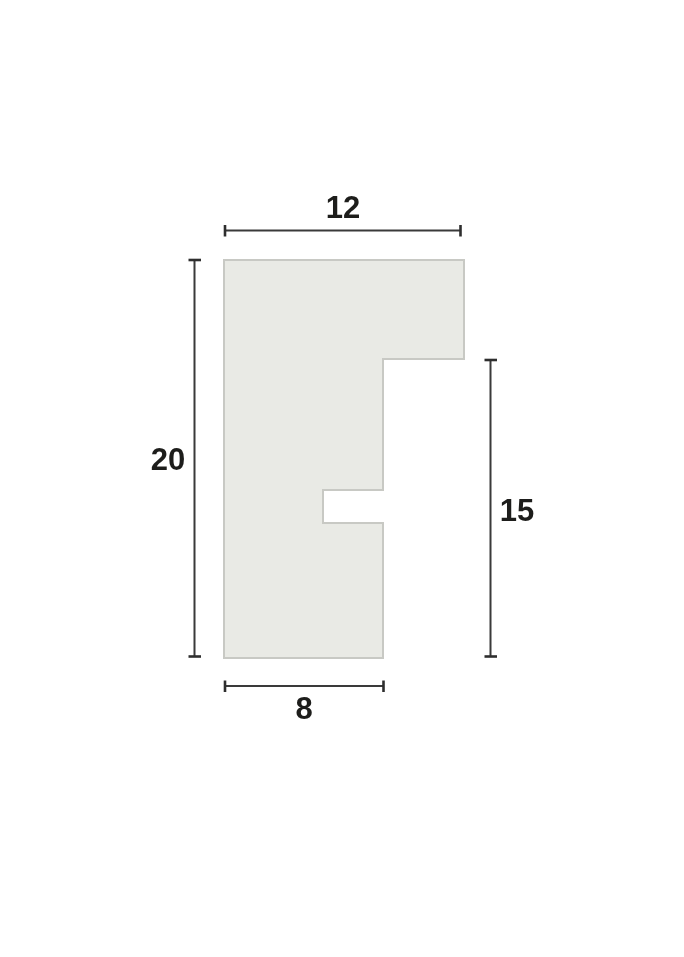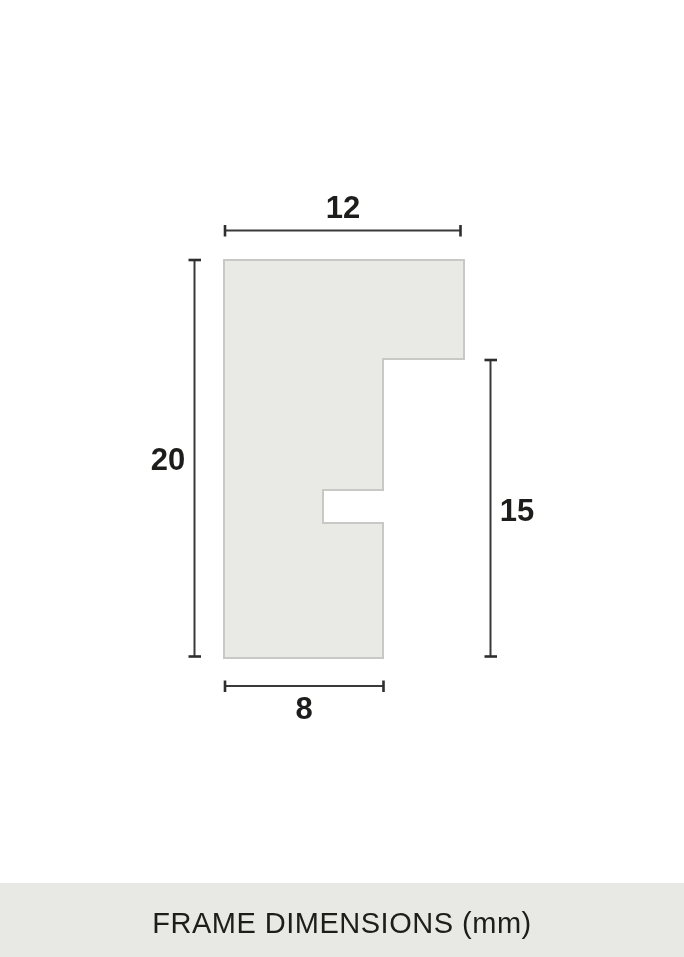--- a/index.html
+++ b/index.html
@@ -94,17 +94,14 @@
 
     <g>
       <line class="dline" x1="225" y1="686" x2="383.5" y2="686"></line>
       <line class="tick" x1="225" y1="680.5" x2="225" y2="692"></line>
       <line class="tick" x1="383.5" y1="680.5" x2="383.5" y2="692"></line>
       <text class="dim-label" x="304" y="719" text-anchor="middle">8</text>
     </g>
 
   </svg>
 
-  <div class="caption-bar">
-    <span class="caption-text">FRAME DIMENSIONS (mm)</span>
-  </div>
 
 </div>
 
 </body></html>

